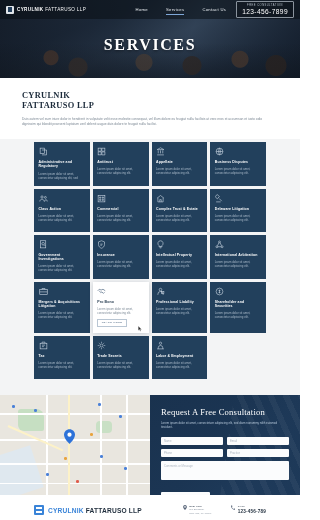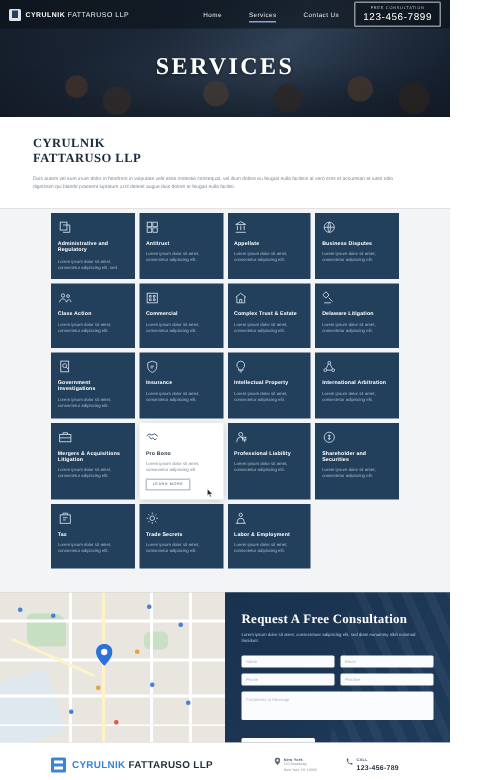--- a/index.html
+++ b/index.html
@@ -3,21 +3,21 @@
 <meta charset="utf-8">
 <style>
   * { box-sizing: border-box; margin: 0; padding: 0; }
   html, body { width: 300px; height: 520px; }
   body {
     font-family: "Liberation Sans", sans-serif;
     background: #ffffff;
     overflow: hidden;
     position: relative;
   }
-  .page { width: 300px; height: 520px; position: relative; background: #a3a3a3; }
+  .page { width: 300px; height: 520px; position: relative; background: #1d4ed8; }
 
   
   .hero {
     position: relative; height: 78px; width: 300px; overflow: hidden;
     background:
       linear-gradient(110deg, rgba(18,26,38,.92) 0%, rgba(26,38,54,.80) 38%, rgba(40,56,76,.72) 62%, rgba(20,30,44,.92) 100%),
       linear-gradient(160deg, #3c4d60 0%, #28384a 30%, #4a5c70 52%, #223042 78%, #1a2431 100%);
   }
   .hero-people {
     position: absolute; inset: 0;
@@ -134,21 +134,21 @@
       linear-gradient(135deg, rgba(24,48,76,.93), rgba(30,58,90,.90)),
       linear-gradient(120deg, #2b4a6b 0%, #1d3a59 40%, #2f5278 70%, #1a3250 100%);
     padding: 12px 11px 10px;
   }
   .consult::before {
     content: ""; position: absolute; right: -18px; top: -12px; width: 90px; height: 120px;
     background: repeating-linear-gradient(58deg, rgba(255,255,255,.045) 0 6px, rgba(255,255,255,0) 6px 14px);
     transform: rotate(8deg);
   }
   .consult-title {
-    font-family: "Liberation Serif", serif; font-weight: 700; font-size: 8.6px;
+    font-family: "Liberation Serif", serif; font-weight: 400; font-size: 8.6px;
     color: #ffffff; letter-spacing: .2px; position: relative;
   }
   .consult-sub { margin-top: 4px; font-size: 2.9px; line-height: 4.3px; color: #b4c6d8; position: relative; max-width: 120px; }
   .form { margin-top: 7px; position: relative; }
   .form-row { display: flex; gap: 4px; margin-bottom: 4px; }
   .field {
     flex: 1; height: 8px; background: #fbfcfd; border: 0; border-radius: 1px;
     font-size: 2.8px; color: #8d98a4; padding: 0 3px; font-family: "Liberation Sans", sans-serif;
   }
   .field::placeholder { color: #aeb7c1; }

